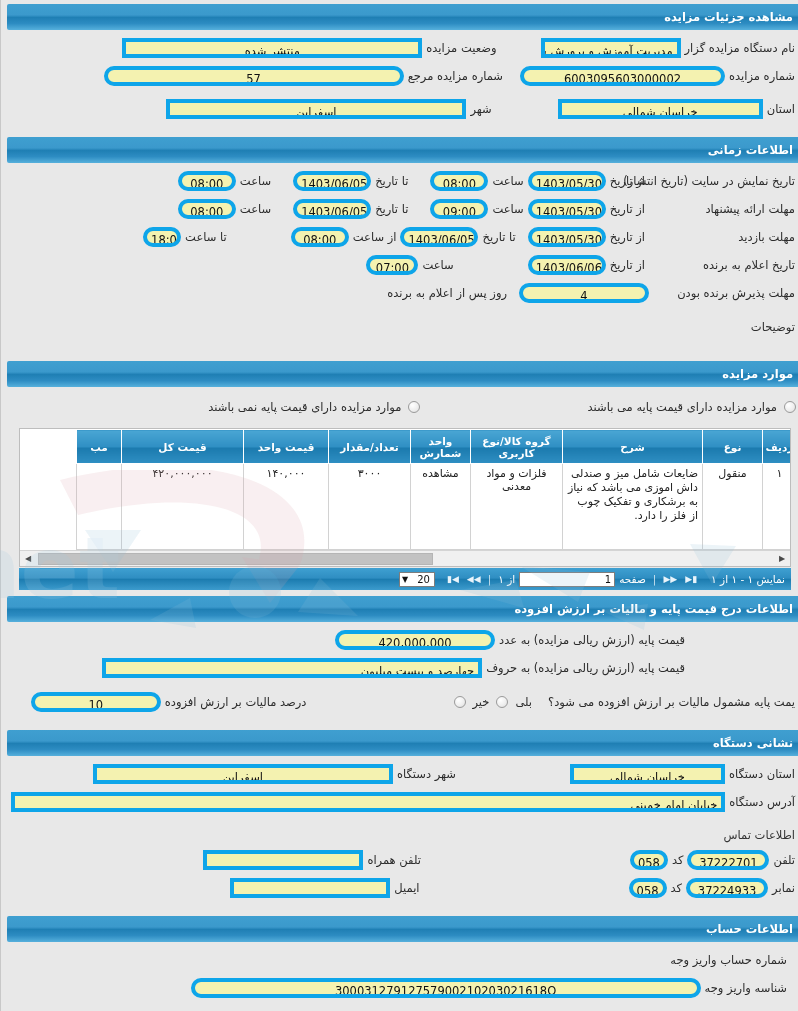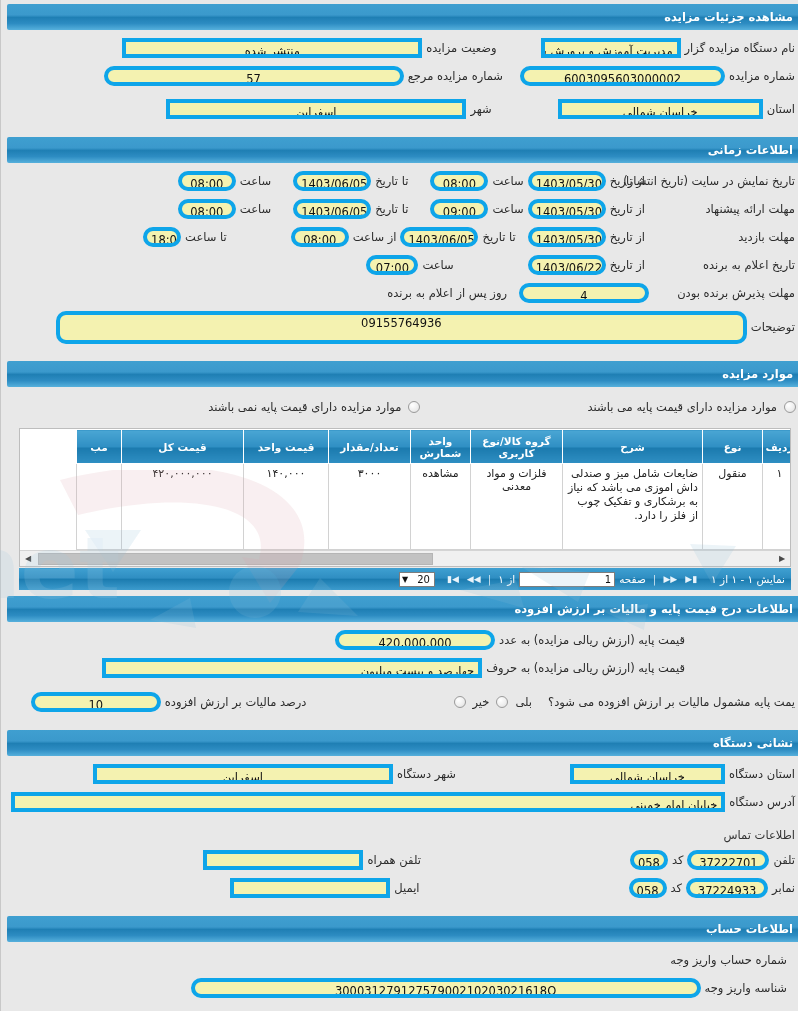--- a/index.html
+++ b/index.html
@@ -317,36 +317,35 @@
         <span class="lbl">از ساعت</span>
         <span class="fld num" style="width:58px">08:00</span>
         <span class="sp-l" style="width:60px"></span>
         <span class="lbl">تا ساعت</span>
         <span class="fld num" style="width:38px">18:00</span>
       </div>
 
       <div class="row">
         <span class="lbl" style="width:150px;text-align:right">تاریخ اعلام به برنده</span>
         <span class="lbl">از تاریخ</span>
-        <span class="fld num" style="width:78px">1403/06/22</span>
+        <span class="fld num" style="width:78px">1403/06/06</span>
         <span class="sp-l" style="width:70px"></span>
         <span class="lbl">ساعت</span>
         <span class="fld num" style="width:52px">07:00</span>
       </div>
 
       <div class="row">
         <span class="lbl" style="width:150px;text-align:right">مهلت پذیرش برنده بودن</span>
         <span class="fld num" style="width:130px">4</span>
         <span class="sp-s"></span>
         <span class="lbl">روز پس از اعلام به برنده</span>
       </div>
 
       <div class="row" style="height:36px">
         <span class="lbl">توضیحات</span>
-        <span class="fld num" style="width:691px;height:33px;line-height:14px;text-align:center;padding-top:1px">09155764936</span>
       </div>
     </div>
 
     <div class="sect-head">
       <span class="t">موارد مزایده</span>
     </div>
     <div class="sect-body" style="padding-bottom:2px">
 
       <div class="row" style="height:22px;margin-top:3px">
         <span class="radio"></span>

